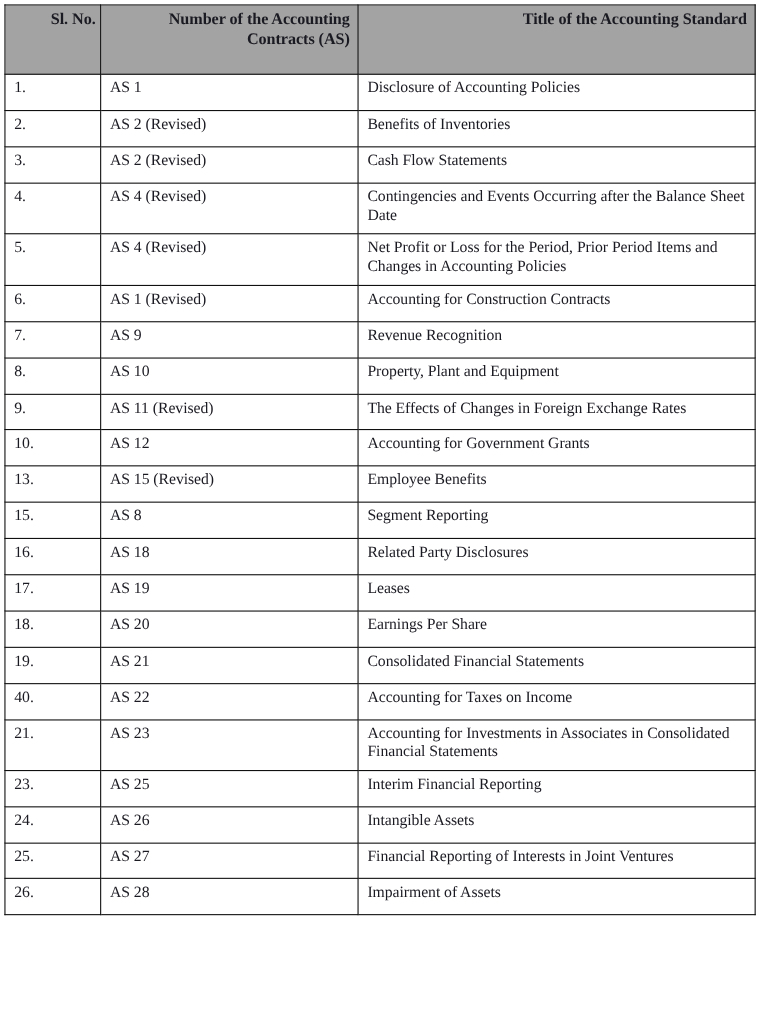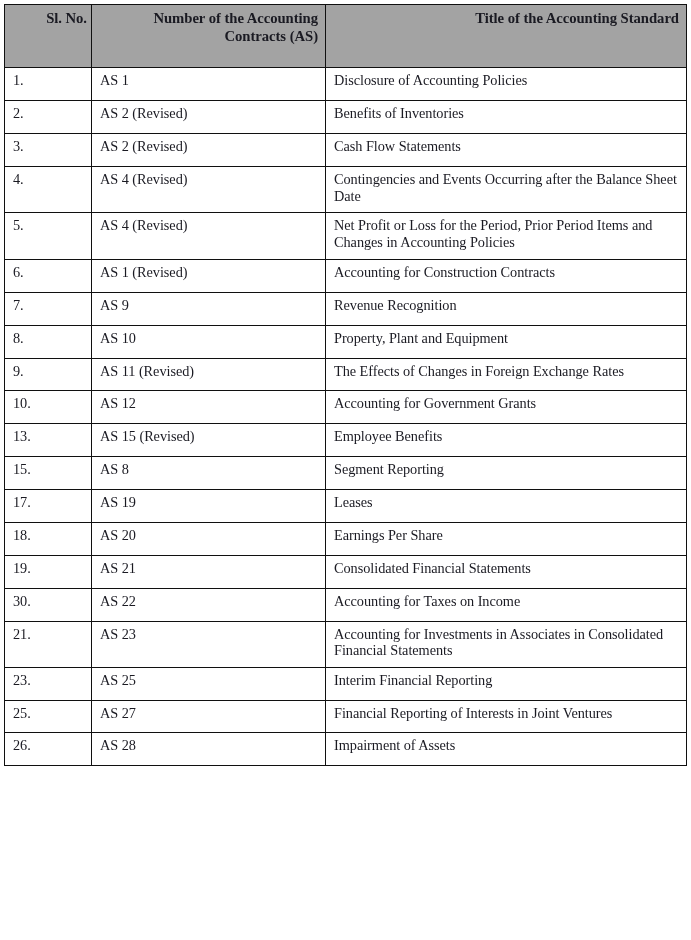--- a/index.html
+++ b/index.html
@@ -145,48 +145,58 @@
           <td class="cell-sl">13.</td>
           <td class="cell-num">AS 15 (Revised)</td>
           <td class="cell-title">Employee Benefits</td>
         </tr>
         <tr class="r-single">
           <td class="cell-sl">15.</td>
           <td class="cell-num">AS 8</td>
           <td class="cell-title">Segment Reporting</td>
         </tr>
         <tr class="r-single">
+          <td class="cell-sl">16.</td>
+          <td class="cell-num">AS 18</td>
+          <td class="cell-title">Related Party Disclosures</td>
+        </tr>
+        <tr class="r-single">
           <td class="cell-sl">17.</td>
           <td class="cell-num">AS 19</td>
           <td class="cell-title">Leases</td>
         </tr>
         <tr class="r-single">
           <td class="cell-sl">18.</td>
           <td class="cell-num">AS 20</td>
           <td class="cell-title">Earnings Per Share</td>
         </tr>
         <tr class="r-single">
           <td class="cell-sl">19.</td>
           <td class="cell-num">AS 21</td>
           <td class="cell-title">Consolidated Financial Statements</td>
         </tr>
         <tr class="r-single">
-          <td class="cell-sl">30.</td>
+          <td class="cell-sl">40.</td>
           <td class="cell-num">AS 22</td>
           <td class="cell-title">Accounting for Taxes on Income</td>
         </tr>
         <tr class="r-double">
           <td class="cell-sl">21.</td>
           <td class="cell-num">AS 23</td>
           <td class="cell-title">Accounting for Investments in Associates in Consolidated Financial Statements</td>
         </tr>
         <tr class="r-single">
           <td class="cell-sl">23.</td>
           <td class="cell-num">AS 25</td>
           <td class="cell-title">Interim Financial Reporting</td>
+        </tr>
+        <tr class="r-single">
+          <td class="cell-sl">24.</td>
+          <td class="cell-num">AS 26</td>
+          <td class="cell-title">Intangible Assets</td>
         </tr>
         <tr class="r-double">
           <td class="cell-sl">25.</td>
           <td class="cell-num">AS 27</td>
           <td class="cell-title">Financial Reporting of Interests in Joint Ventures</td>
         </tr>
         <tr class="r-single">
           <td class="cell-sl">26.</td>
           <td class="cell-num">AS 28</td>
           <td class="cell-title">Impairment of Assets</td>

